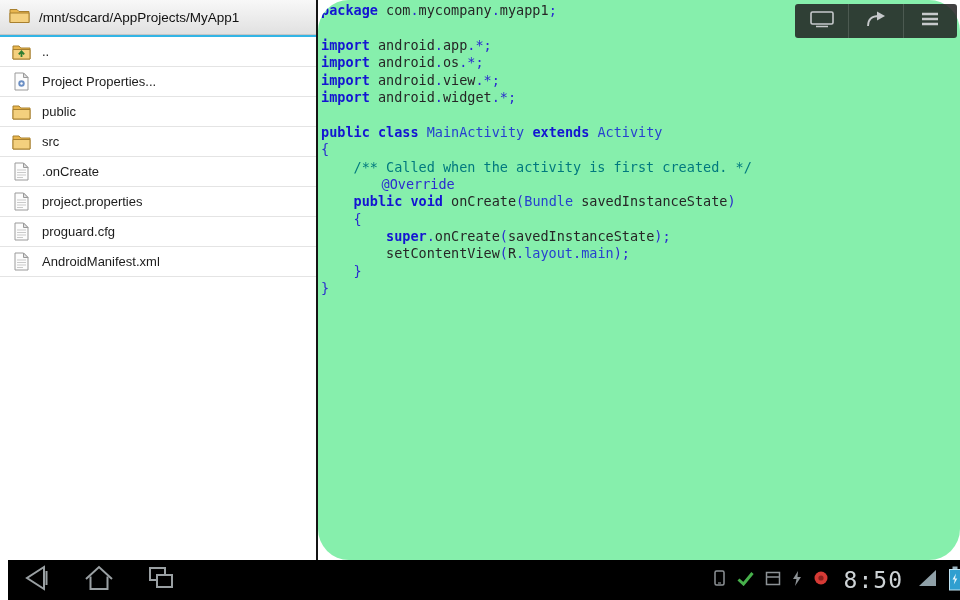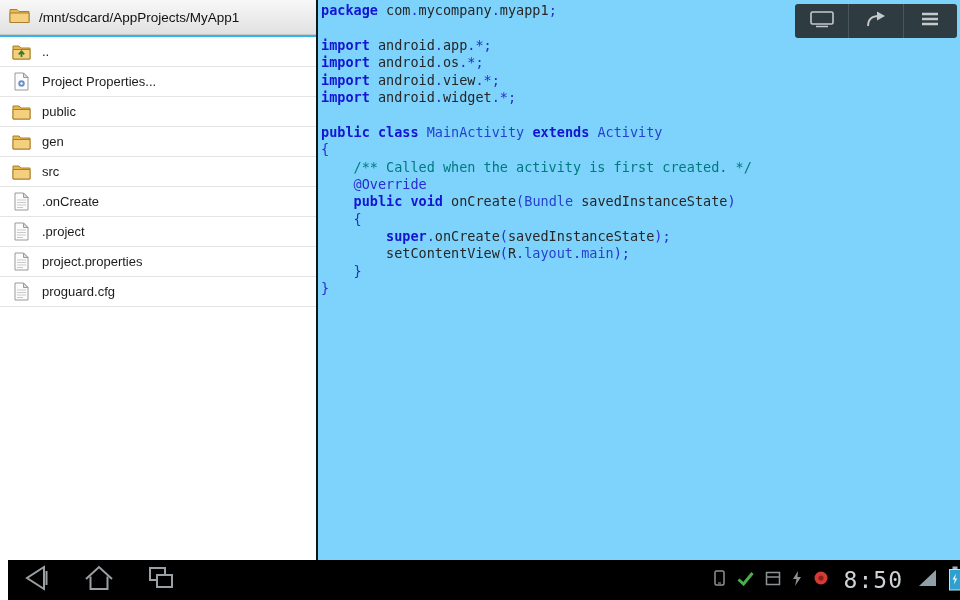--- a/index.html
+++ b/index.html
@@ -14,29 +14,29 @@
                     font-size:13.5px; color:#111; }
   .accent-line { height:2px; background:#33B5E5; }
   .file-list { width:100%; }
   .list-item { height:30px; display:flex; align-items:center; gap:10px; padding:0 10px;
                border-bottom:1px solid #e4e4e4; font-size:13px; color:#1c1c1c; background:#fff; }
   .list-item .icon { width:22px; display:flex; align-items:center; justify-content:center; }
 
   .divider { position:absolute; left:316px; top:0; width:2px; height:560px; background:#141414; }
 
   
-  .editor { position:absolute; left:318px; top:0; width:642px; height:560px; background:#7dd3fc; overflow:hidden; }
+  .editor { position:absolute; left:318px; top:0; width:642px; height:560px; background:#86efac; overflow:hidden;border-radius:31px; }
   .code-area { padding:2px 0 0 3px; font-family:"DejaVu Sans Mono", monospace;
                font-size:13.5px; line-height:17.4px; white-space:pre; color:#262626; }
   .code-line { height:17.4px; }
   .tok-k { color:#1414d2; font-weight:bold; }
   .tok-t { color:#2741cf; }
   .tok-o { color:#2b2bcf; }
   .tok-c { color:#00797e;margin-top:15px; }
-  .tok-a { color:#2b2bcf; }
+  .tok-a { color:#2b2bcf;margin-left:28px; }
   .tok-n { color:#262626; }
 
   
   .toolbar { position:absolute; top:4px; right:3px; width:162px; height:34px;
              background:rgba(32,32,32,0.85); border-radius:3px; display:flex; overflow:hidden; }
   .toolbar-btn { flex:1; display:flex; align-items:center; justify-content:center; cursor:pointer; }
   .toolbar-btn + .toolbar-btn { border-left:1px solid rgba(255,255,255,0.14); }
 
   
   .navbar { position:absolute; left:8px; top:560px; width:960px; height:40px; background:#000;
@@ -92,72 +92,48 @@
       <div class="list-item">
         <span class="icon">
           <svg width="19" height="16" viewBox="0 0 19 16">
             <path d="M1 2 h6 l1.8 2 h9.2 V15 H1 Z" fill="#E9B64F" stroke="#A8802F" stroke-width="1"></path>
             <path d="M1 5.5 h17 V15 H1 Z" fill="#F4D07E" stroke="#A8802F" stroke-width="1"></path>
           </svg>
         </span>
         <span class="label">public</span>
       </div>
 
+
+
       <div class="list-item">
         <span class="icon">
           <svg width="19" height="16" viewBox="0 0 19 16">
             <path d="M1 2 h6 l1.8 2 h9.2 V15 H1 Z" fill="#E9B64F" stroke="#A8802F" stroke-width="1"></path>
             <path d="M1 5.5 h17 V15 H1 Z" fill="#F4D07E" stroke="#A8802F" stroke-width="1"></path>
           </svg>
         </span>
-        <span class="label">gen</span>
-      </div>
-
-
-      <div class="list-item">
-        <span class="icon">
-          <svg width="19" height="16" viewBox="0 0 19 16">
-            <path d="M1 2 h6 l1.8 2 h9.2 V15 H1 Z" fill="#E9B64F" stroke="#A8802F" stroke-width="1"></path>
-            <path d="M1 5.5 h17 V15 H1 Z" fill="#F4D07E" stroke="#A8802F" stroke-width="1"></path>
-          </svg>
-        </span>
         <span class="label">src</span>
       </div>
 
       <div class="list-item">
         <span class="icon">
           <svg width="15" height="19" viewBox="0 0 15 19">
             <path d="M1 1 h8.5 L14 5.5 V18 H1 Z" fill="#fcfcfc" stroke="#9a9a9a"></path>
             <path d="M9.5 1 L14 5.5 H9.5 Z" fill="#e2e2e2" stroke="#9a9a9a"></path>
             <g stroke="#c9c9c9">
                 <line x1="3" y1="8" x2="12" y2="8"></line>
                 <line x1="3" y1="10.5" x2="12" y2="10.5"></line>
                 <line x1="3" y1="13" x2="12" y2="13"></line>
                 <line x1="3" y1="15.5" x2="9" y2="15.5"></line>
               </g>
           </svg>
         </span>
         <span class="label">.onCreate</span>
       </div>
 
-      <div class="list-item">
-        <span class="icon">
-          <svg width="15" height="19" viewBox="0 0 15 19">
-            <path d="M1 1 h8.5 L14 5.5 V18 H1 Z" fill="#fcfcfc" stroke="#9a9a9a"></path>
-            <path d="M9.5 1 L14 5.5 H9.5 Z" fill="#e2e2e2" stroke="#9a9a9a"></path>
-            <g stroke="#c9c9c9">
-                <line x1="3" y1="8" x2="12" y2="8"></line>
-                <line x1="3" y1="10.5" x2="12" y2="10.5"></line>
-                <line x1="3" y1="13" x2="12" y2="13"></line>
-                <line x1="3" y1="15.5" x2="9" y2="15.5"></line>
-              </g>
-          </svg>
-        </span>
-        <span class="label">.project</span>
-      </div>
 
       <div class="list-item">
         <span class="icon">
           <svg width="15" height="19" viewBox="0 0 15 19">
             <path d="M1 1 h8.5 L14 5.5 V18 H1 Z" fill="#fcfcfc" stroke="#9a9a9a"></path>
             <path d="M9.5 1 L14 5.5 H9.5 Z" fill="#e2e2e2" stroke="#9a9a9a"></path>
             <g stroke="#c9c9c9">
                 <line x1="3" y1="8" x2="12" y2="8"></line>
                 <line x1="3" y1="10.5" x2="12" y2="10.5"></line>
                 <line x1="3" y1="13" x2="12" y2="13"></line>
@@ -177,20 +153,35 @@
                 <line x1="3" y1="8" x2="12" y2="8"></line>
                 <line x1="3" y1="10.5" x2="12" y2="10.5"></line>
                 <line x1="3" y1="13" x2="12" y2="13"></line>
                 <line x1="3" y1="15.5" x2="9" y2="15.5"></line>
               </g>
           </svg>
         </span>
         <span class="label">proguard.cfg</span>
       </div>
 
+      <div class="list-item">
+        <span class="icon">
+          <svg width="15" height="19" viewBox="0 0 15 19">
+            <path d="M1 1 h8.5 L14 5.5 V18 H1 Z" fill="#fcfcfc" stroke="#9a9a9a"></path>
+            <path d="M9.5 1 L14 5.5 H9.5 Z" fill="#e2e2e2" stroke="#9a9a9a"></path>
+            <g stroke="#c9c9c9">
+                <line x1="3" y1="8" x2="12" y2="8"></line>
+                <line x1="3" y1="10.5" x2="12" y2="10.5"></line>
+                <line x1="3" y1="13" x2="12" y2="13"></line>
+                <line x1="3" y1="15.5" x2="9" y2="15.5"></line>
+              </g>
+          </svg>
+        </span>
+        <span class="label">AndroidManifest.xml</span>
+      </div>
 
     </div>
   </div>
 
   <div class="divider"></div>
 
   <div class="editor">
     <div class="code-area"><div class="code-line"><span class="tok-k">package</span><span class="tok-n"> com</span><span class="tok-o">.</span><span class="tok-n">mycompany</span><span class="tok-o">.</span><span class="tok-n">myapp1</span><span class="tok-o">;</span></div><div class="code-line"> </div><div class="code-line"><span class="tok-k">import</span><span class="tok-n"> android</span><span class="tok-o">.</span><span class="tok-n">app</span><span class="tok-o">.*;</span></div><div class="code-line"><span class="tok-k">import</span><span class="tok-n"> android</span><span class="tok-o">.</span><span class="tok-n">os</span><span class="tok-o">.*;</span></div><div class="code-line"><span class="tok-k">import</span><span class="tok-n"> android</span><span class="tok-o">.</span><span class="tok-n">view</span><span class="tok-o">.*;</span></div><div class="code-line"><span class="tok-k">import</span><span class="tok-n"> android</span><span class="tok-o">.</span><span class="tok-n">widget</span><span class="tok-o">.*;</span></div><div class="code-line"> </div><div class="code-line"><span class="tok-k">public</span><span class="tok-n"> </span><span class="tok-k">class</span><span class="tok-n"> </span><span class="tok-t">MainActivity</span><span class="tok-n"> </span><span class="tok-k">extends</span><span class="tok-n"> </span><span class="tok-t">Activity</span></div><div class="code-line"><span class="tok-o">{</span></div><div class="code-line"><span class="tok-n">    </span><span class="tok-c">/** Called when the activity is first created. */</span></div><div class="code-line"><span class="tok-n">    </span><span class="tok-a">@Override</span></div><div class="code-line"><span class="tok-n">    </span><span class="tok-k">public</span><span class="tok-n"> </span><span class="tok-k">void</span><span class="tok-n"> onCreate</span><span class="tok-o">(</span><span class="tok-t">Bundle</span><span class="tok-n"> savedInstanceState</span><span class="tok-o">)</span></div><div class="code-line"><span class="tok-n">    </span><span class="tok-o">{</span></div><div class="code-line"><span class="tok-n">        </span><span class="tok-k">super</span><span class="tok-o">.</span><span class="tok-n">onCreate</span><span class="tok-o">(</span><span class="tok-n">savedInstanceState</span><span class="tok-o">);</span></div><div class="code-line"><span class="tok-n">        setContentView</span><span class="tok-o">(</span><span class="tok-n">R</span><span class="tok-o">.</span><span class="tok-t">layout</span><span class="tok-o">.</span><span class="tok-t">main</span><span class="tok-o">);</span></div><div class="code-line"><span class="tok-n">    </span><span class="tok-o">}</span></div><div class="code-line"><span class="tok-o">}</span></div></div>
   </div>
 

